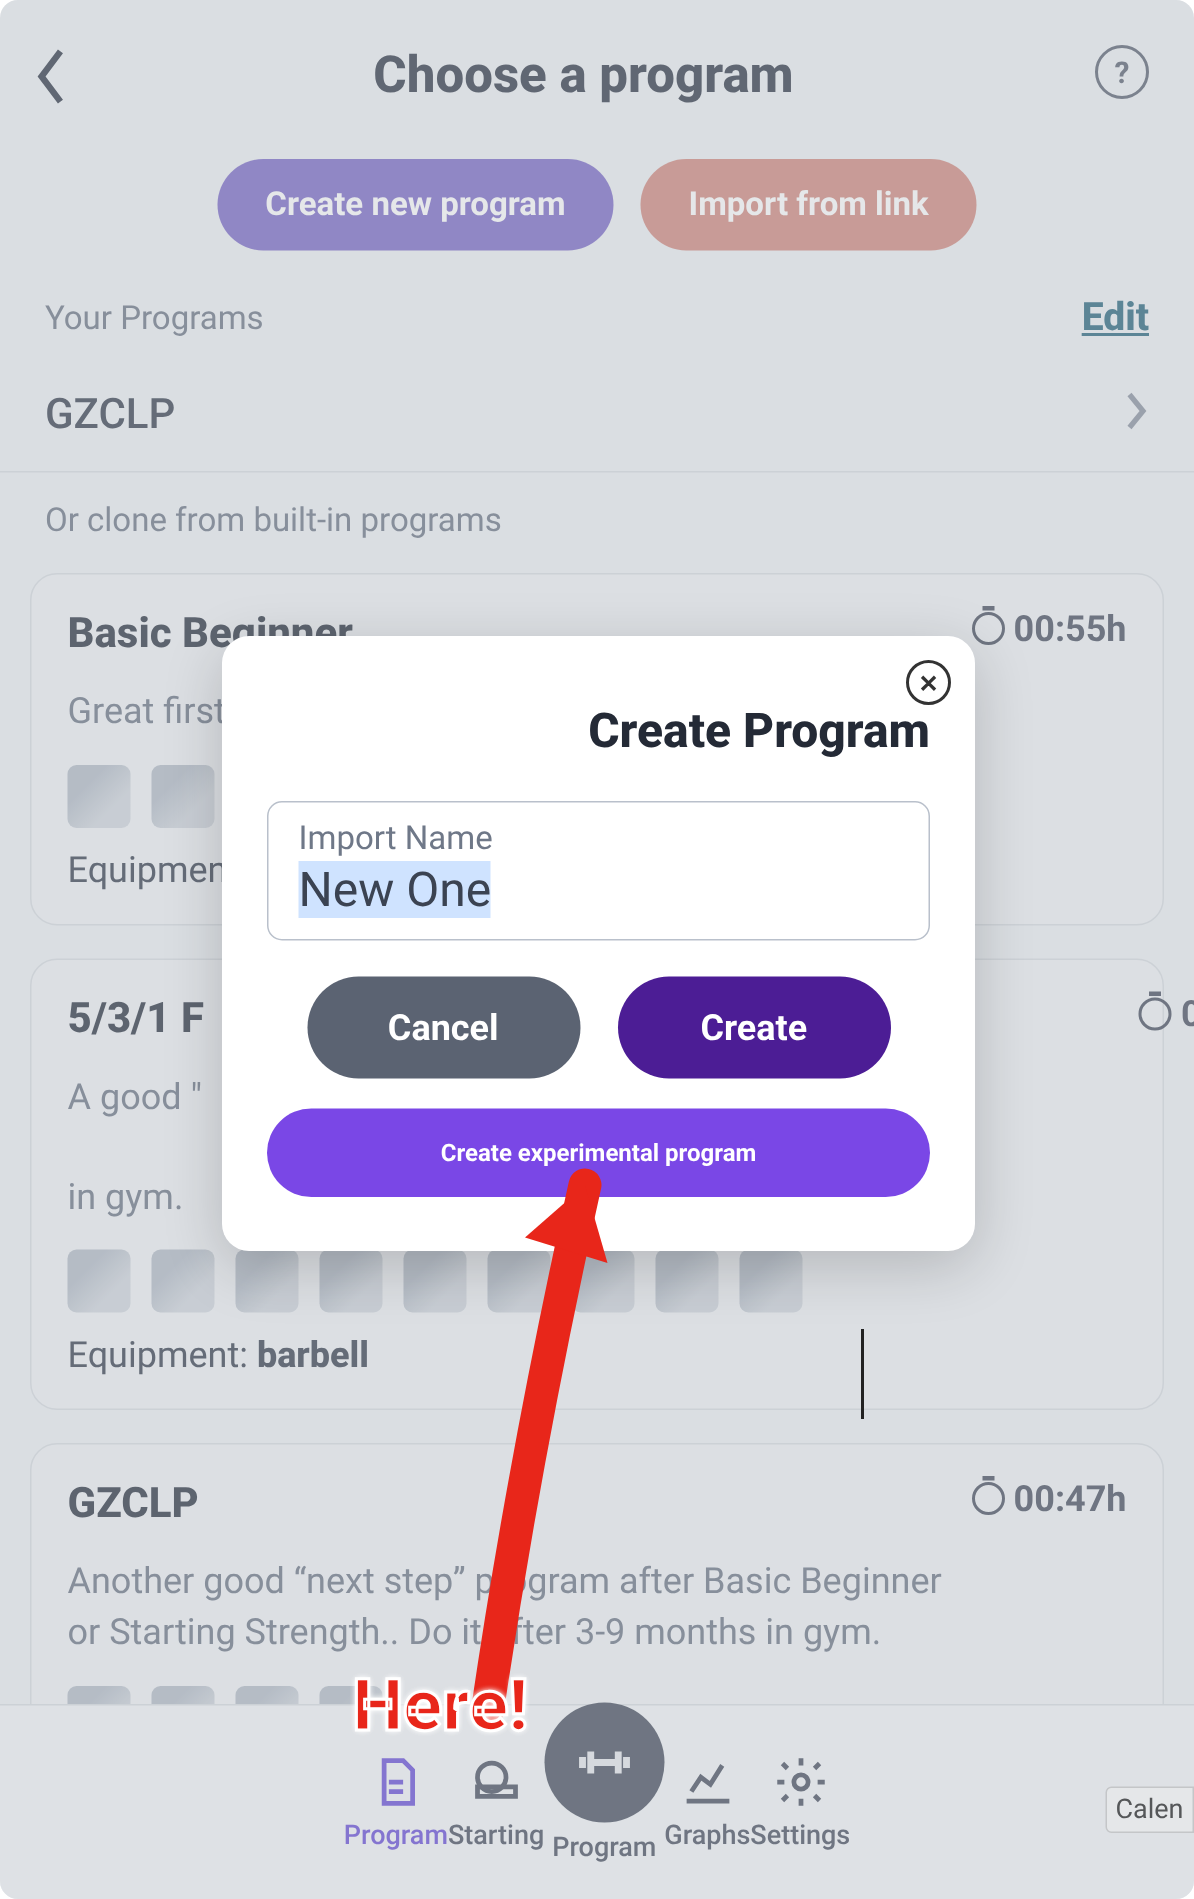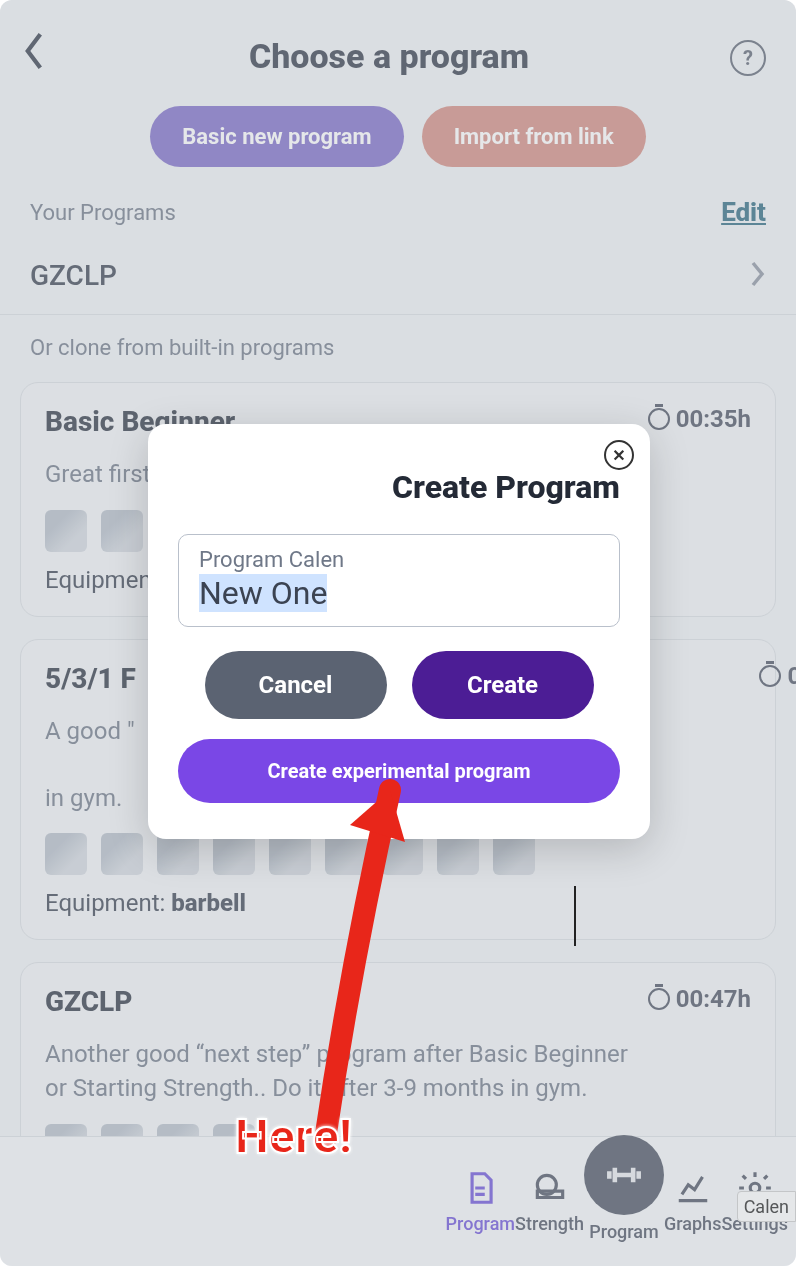--- a/index.html
+++ b/index.html
@@ -26,21 +26,21 @@
   .dim-overlay {
     position: absolute;
     inset: 0;
     background: rgba(180,185,192,0.35);
     pointer-events: none;
     z-index: 5;
   }
   
   .header {
     display: flex;
-    align-items: flex-end;
+    align-items: flex-start;
     justify-content: space-between;
     padding: 30px 30px 20px 20px;
   }
   .back-chevron svg { width: 28px; height: 42px; stroke: #333b4a; stroke-width: 4; fill: none; }
   .header-title {
     font-size: 34px;
     font-weight: 800;
     color: #343b4a;
   }
   .help-circle {
@@ -222,21 +222,21 @@
     color: #fff;
   }
   .btn-grey { background: #5b6372; }
   .btn-salmon { background: #4c1d95; }
   .modal-wide-btn {
     display:block;
     width: 100%;
     border: none;
     border-radius: 999px;
     padding: 20px 10px;
-    font-size: 20px;
+    font-size: 16px;
     font-weight: 700;
     color: #fff;
     background: #7a47e6;
     text-align:center;
   }
   
   .arrow-wrap {
     position: absolute;
     left: 230px;
     top: 770px;
@@ -257,21 +257,21 @@
   }
   
   .bottom-nav {
     position: absolute;
     bottom: 0;
     left: 0; right: 0;
     height: 130px;
     background: #f4f6f9;
     border-top: 1px solid #d9dde2;
     display: flex;
-    justify-content: flex-end;
+    justify-content: center;
     align-items: center;
     padding: 0 8px;
     z-index: 3;
   }
   .nav-item {
     display:flex; flex-direction: column; align-items:center; gap:6px;
     font-size: 18px; color:#4a5161; font-weight:500;
   }
   .nav-item.active { color:#6b50d9; }
   .nav-icon {
@@ -307,21 +307,21 @@
     <div class="back-chevron">
       <svg viewBox="0 0 24 40">
           <polyline points="18,4 6,20 18,36"></polyline>
         </svg>
     </div>
     <div class="header-title">Choose a program</div>
     <div class="help-circle">?</div>
   </div>
 
   <div class="top-buttons">
-    <button class="pill-btn pill-purple">Basic new program</button>
+    <button class="pill-btn pill-purple">Create new program</button>
     <button class="pill-btn pill-salmon">Import from link</button>
   </div>
 
   <div class="section-row">
     <span class="section-label">Your Programs</span>
     <a class="edit-link">Edit</a>
   </div>
   <div class="program-row">
     <span class="program-name">GZCLP</span>
     <span class="chevron-right">
@@ -334,21 +334,21 @@
   <div class="clone-label">Or clone from built-in programs</div>
 
   <div class="card">
     <div class="card-header">
       <div>
         <div class="card-title">Basic Beginner</div>
         <div class="card-sub">Great first</div>
       </div>
       <div class="duration">
         <span class="stopwatch"></span>
-        <span>00:35h</span>
+        <span>00:55h</span>
       </div>
     </div>
     <div class="icon-strip">
       <span class="ex-icon"></span>
       <span class="ex-icon"></span>
     </div>
     <div class="equipment">
       <span>Equipment</span> <b></b>
     </div>
   </div>
@@ -404,21 +404,21 @@
   </div>
 
   <div class="vline"></div>
 
   <div class="dim-overlay"></div>
 
   <div class="modal">
     <div class="modal-close">✕</div>
     <div class="modal-title">Create Program</div>
     <div class="modal-input-wrap">
-      <div class="modal-input-label">Program Calen</div>
+      <div class="modal-input-label">Import Name</div>
       <div class="modal-input-value"><span class="sel">New One</span></div>
     </div>
     <div class="modal-btn-row">
       <button class="modal-btn btn-grey">Cancel</button>
       <button class="modal-btn btn-salmon">Create</button>
     </div>
     <button class="modal-wide-btn">Create experimental program</button>
   </div>
 
   <div class="arrow-wrap">
@@ -444,21 +444,21 @@
       </div>
       <span>Program</span>
     </div>
     <div class="nav-item">
       <div class="nav-icon">
         <svg viewBox="0 0 24 24" fill="none" stroke="#4a5161" stroke-width="2">
             <circle cx="10" cy="10" r="6"></circle>
             <path d="M4 14h16v4H4z"></path>
           </svg>
       </div>
-      <span>Strength</span>
+      <span>Starting</span>
     </div>
     <div class="nav-item">
       <div class="workout-circle">
         <svg viewBox="0 0 24 24" fill="none" stroke="#e8eaee" stroke-width="2.5">
             <path d="M4 10v4M7 8v8M17 8v8M20 10v4M7 12h10"></path>
           </svg>
       </div>
       <span>Program</span>
     </div>
     <div class="nav-item">

